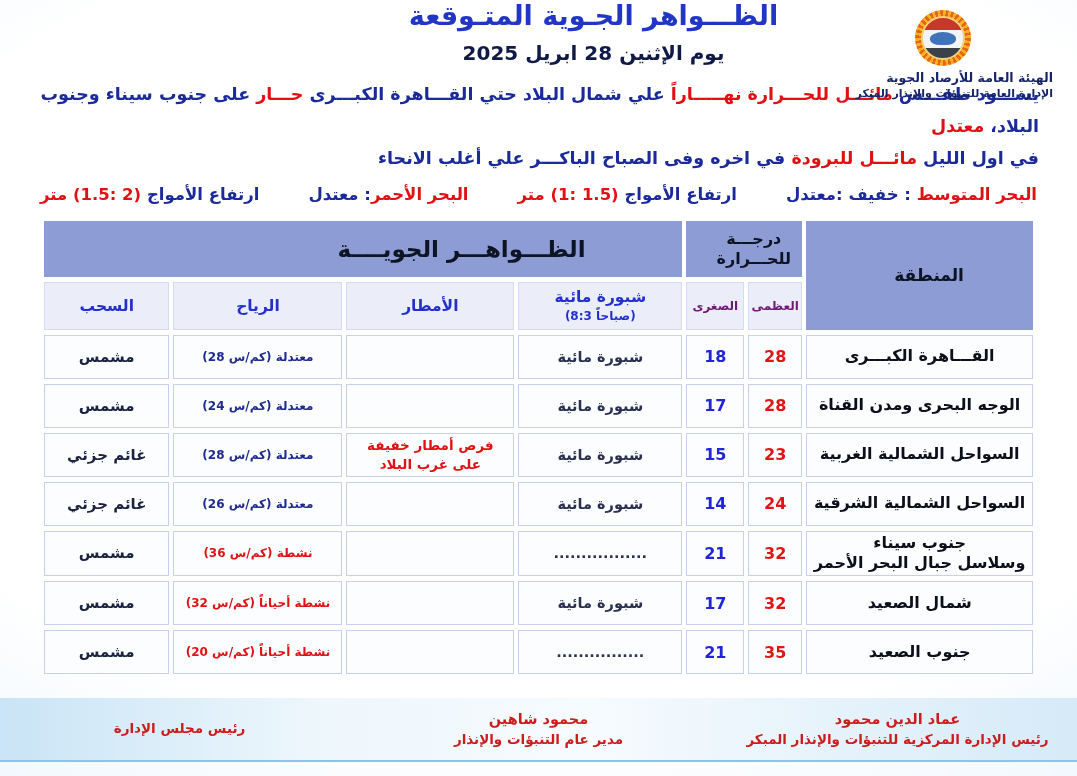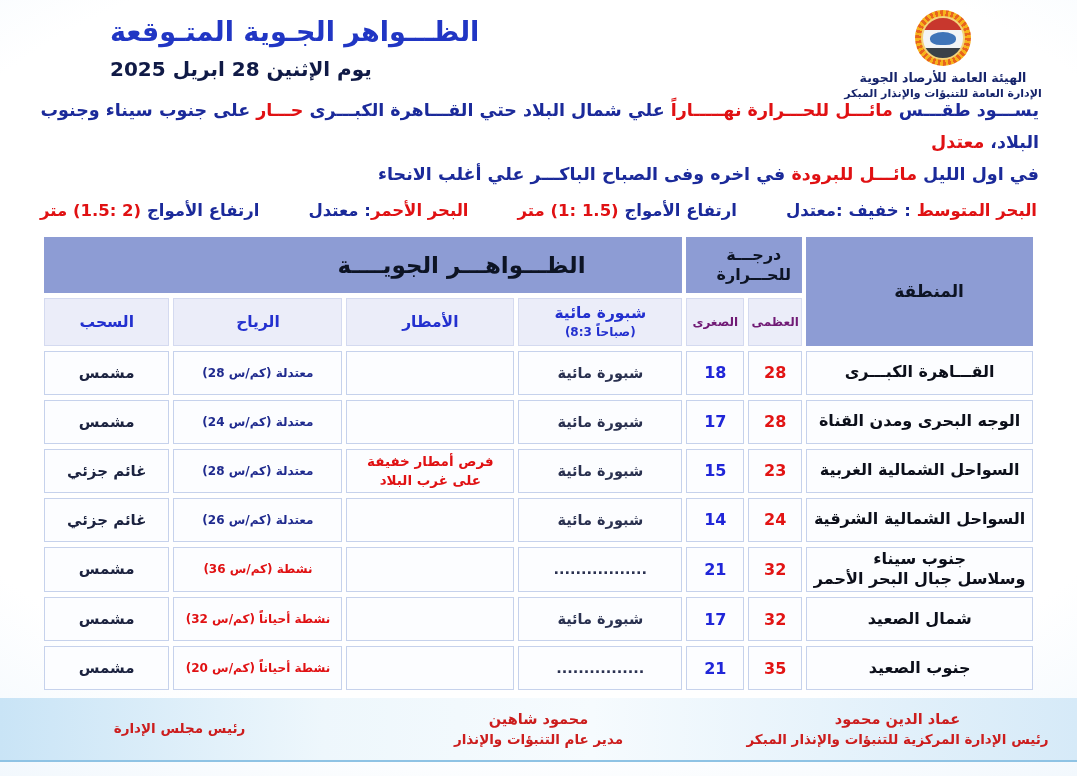--- a/index.html
+++ b/index.html
@@ -3,24 +3,24 @@
 <meta charset="utf-8">
 <style>
   html,body{margin:0;padding:0;}
   .page{
     width:1077px;height:776px;position:relative;overflow:hidden;
     background: radial-gradient(ellipse 115% 95% at 50% 42%, #ffffff 55%, #f2f8fd 75%, #cfe4f5 100%);
     font-family:"DejaVu Sans", sans-serif;
     font-weight:700;
   }
   
-  .doc-header{padding-top:16px;text-align:left;}
+  .doc-header{text-align:center;}
   .doc-title{font-size:27px;color:#2136c4;margin-left:110px;letter-spacing:0;}
   .doc-date{font-size:20px;color:#101a46;margin-left:110px;margin-top:10px;}
-  .logo-box{position:absolute;top:10px;right:24px;width:220px;text-align:center;}
+  .logo-box{position:absolute;top:10px;right:24px;width:220px;text-align:right;}
   .logo{width:56px;height:56px;border-radius:50%;margin:0 auto;
     background:repeating-conic-gradient(#f6b21b 0deg 6deg, #e8641c 6deg 12deg);
     display:flex;align-items:center;justify-content:center;}
   .logo-inner{width:40px;height:40px;border-radius:50%;overflow:hidden;border:2px solid #f3d27a;
     background:linear-gradient(180deg,#c8372d 0 30%, #f2f4f6 30% 74%, #3a4148 74% 100%);position:relative;}
   .logo-cloud{position:absolute;left:7px;top:14px;width:26px;height:13px;background:#3f74b8;border-radius:50% 50% 40% 40%;}
   .agency{margin-top:4px;color:#16246b;}
   .agency-l1{font-size:12.5px;}
   .agency-l2{font-size:11px;margin-top:2px;}
   

